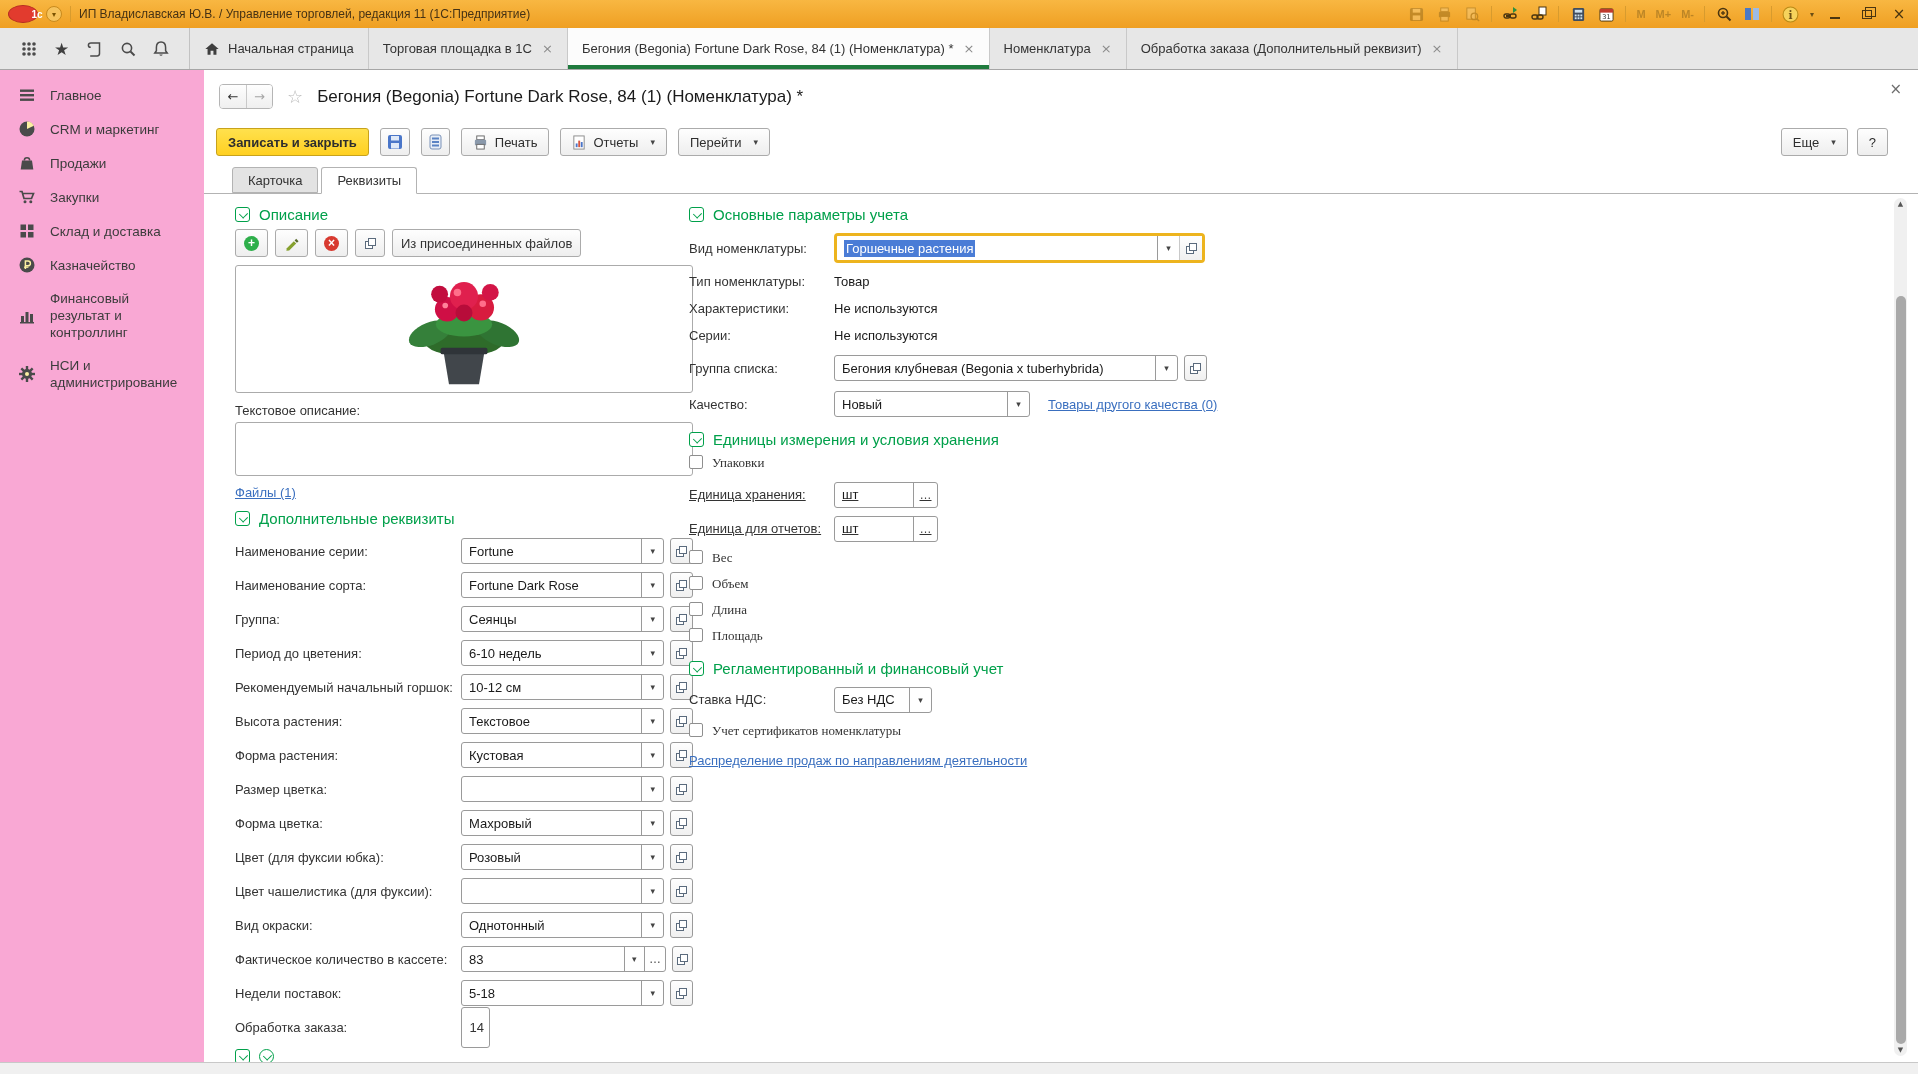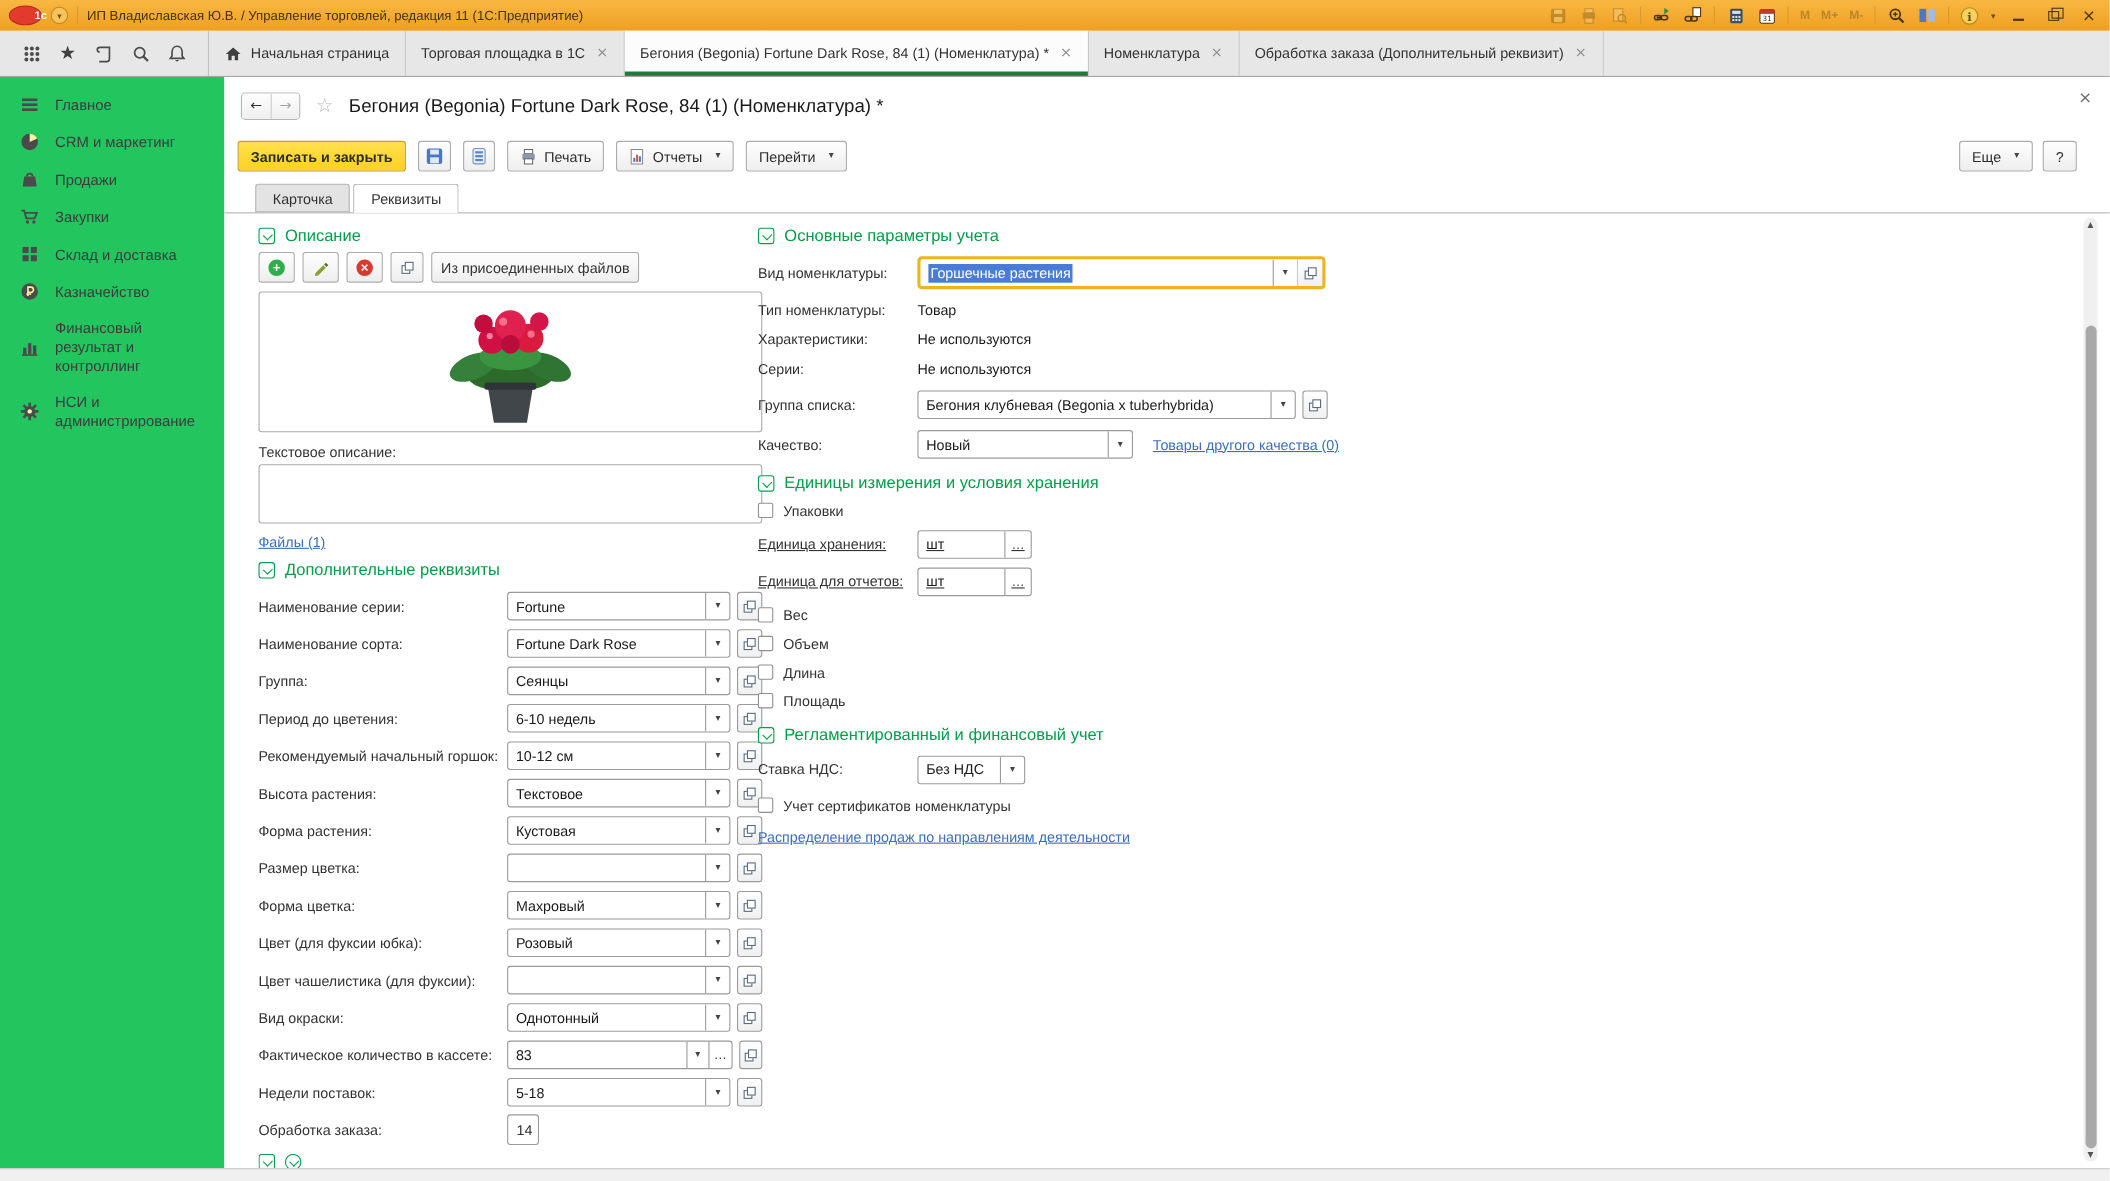--- a/index.html
+++ b/index.html
@@ -39,21 +39,21 @@
   .tool-ico { width:22px; height:22px; display:flex; align-items:center; justify-content:center; color:#4b4b4b; }
   .star-glyph { font-size:17px; color:#3f3f3f; }
   .tab { display:flex; align-items:center; gap:8px; padding:0 14px; font-size:13px;
     color:#333; border-right:1px solid #c9c9c9; white-space:nowrap; position:relative; }
   .tab .x { color:#8b8b8b; font-size:13px; margin-left:2px; }
   .tab.active { background:#fcfcfc; }
   .tab.active::after { content:""; position:absolute; left:0; right:0; bottom:0; height:4px; background:#1f7a3d; }
 
   
   .sidebar { position:absolute; left:0; top:70px; width:204px; height:992px;
-    background:#22c55e; padding-top:8px; }
+    background:#f9a8d4; padding-top:8px; }
   .side-item { display:flex; align-items:center; gap:14px; padding:8px 0 8px 18px; cursor:default; }
   .side-item .si-ico { width:18px; height:18px; flex:0 0 18px; }
   .side-item .si-label { font-size:13.5px; color:#3c3c3c; line-height:17px; width:130px; }
 
   
   .main { position:absolute; left:204px; top:70px; width:1714px; height:992px; background:#fff; }
 
   .form-nav { position:absolute; left:15px; top:14px; display:flex; align-items:center; gap:14px; }
   .nav-group { display:flex; border:1px solid #b5b5b5; border-radius:4px; overflow:hidden; }
   .nav-btn { width:26px; height:23px; display:flex; align-items:center; justify-content:center;
@@ -117,41 +117,41 @@
   .fmore { display:none; width:24px; border-left:1px solid #9a9a9a; align-items:center; justify-content:center;
     font-size:12px; color:#444; }
   .fmore.on { display:flex; }
   .fopen { margin-left:6px; width:23px; height:26px; border:1px solid #9a9a9a; border-radius:3px;
     background:linear-gradient(#fefefe,#f0f0f0); display:flex; align-items:center; justify-content:center; }
   .ico-open { position:relative; width:11px; height:11px; }
   .ico-open::before { content:""; position:absolute; left:0; bottom:0; width:6px; height:6px; border:1px solid #5b6b7d; background:#fff; }
   .ico-open::after { content:""; position:absolute; right:0; top:0; width:6px; height:6px; border:1px solid #5b6b7d; background:#fff; }
 
   .order-row { display:flex; align-items:center; height:34px; }
-  .order-input { width:29px; height:28px; border:1px solid #9a9a9a; border-radius:3px; display:flex;
+  .order-input { width:29px; height:41px; border:1px solid #9a9a9a; border-radius:3px; display:flex;
     align-items:center; justify-content:flex-end; padding:0 5px; font-size:13px; background:#fff; }
   .trunc-sec { display:flex; gap:9px; margin-top:5px; height:18px; overflow:hidden; }
 
   
   .rrow { display:flex; align-items:center; }
   .rlabel { width:145px; flex:0 0 145px; font-size:13px; color:#333; }
   .kind-row { margin-top:8px; height:32px; }
   .focus-wrap { display:flex; align-items:center; border:3px solid #edb41e; border-radius:4px; background:#fff; }
   .focus-wrap .fgroup { border-radius:2px 0 0 2px; border:none; height:24px; }
   .focus-wrap .fval.sel { width:320px; }
   .focus-wrap .fval.sel .seltext { background:#4a7cd6; color:#fff; padding:1px 2px; }
   .focus-wrap .fopen { margin-left:0; border:none; border-left:1px solid #c9c9c9; height:24px; border-radius:0; }
   .static-rows { margin-top:4px; }
   .static-row { height:27px; display:flex; align-items:center; }
   .rvalue { font-size:13px; color:#1a1a1a; }
   .group-row { margin-top:6px; height:26px; }
   .wide .fval { width:320px; }
   .quality-row { margin-top:10px; height:26px; }
   .quality-row .fval { width:172px; }
-  .cbrow { display:flex; align-items:center; gap:9px; margin-top:8px; height:18px; }
+  .cbrow { display:flex; gap:9px; margin-top:8px; height:18px;font-family:Liberation Serif, serif; }
   .cb { width:14px; height:14px; border:1px solid #8f8f8f; border-radius:2px; background:#fff; flex:0 0 14px; }
   .cbl { font-size:13px; color:#333; }
   .unit-row { margin-top:8px; height:27px; display:flex; align-items:center;text-decoration:underline; }
   .unit-row .fval { width:78px; }
   .vat-row { margin-top:8px; height:27px; }
   .vat-row .fval { width:74px; }
   .cert-row { margin-top:10px; }
   .sales-link { display:inline-block; margin-top:12px; }
   .q-link { margin-left:18px; }
 

